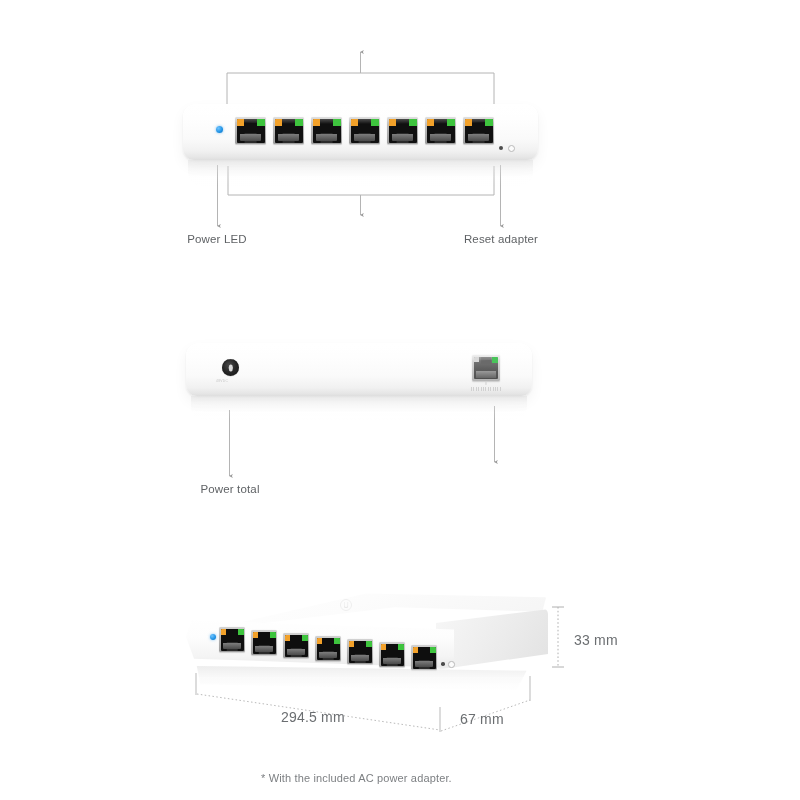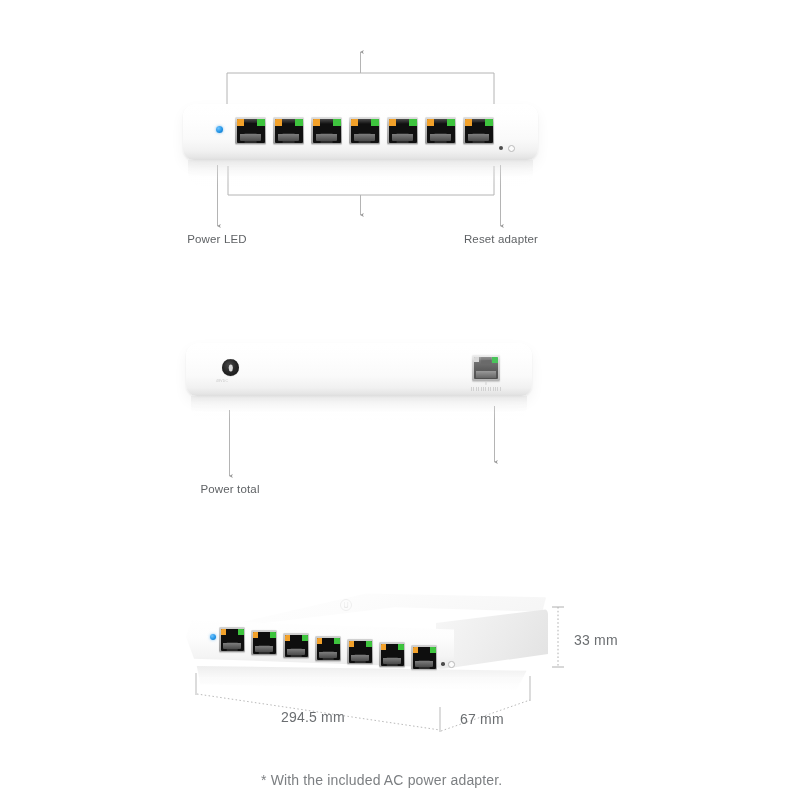--- a/index.html
+++ b/index.html
@@ -33,21 +33,21 @@
   }
   .dim-label {
     position: absolute;
     font-size: 14px;
     color: #6b6e71;
     letter-spacing: .2px;
     white-space: nowrap;
   }
   .footnote {
     position: absolute;
-    font-size: 14px;
+    font-size: 11px;
     color: #7c7f82;
     letter-spacing: .15px;
     white-space: nowrap;
   }
 
   
   .lines {
     position: absolute;
     inset: 0;
     pointer-events: none;

